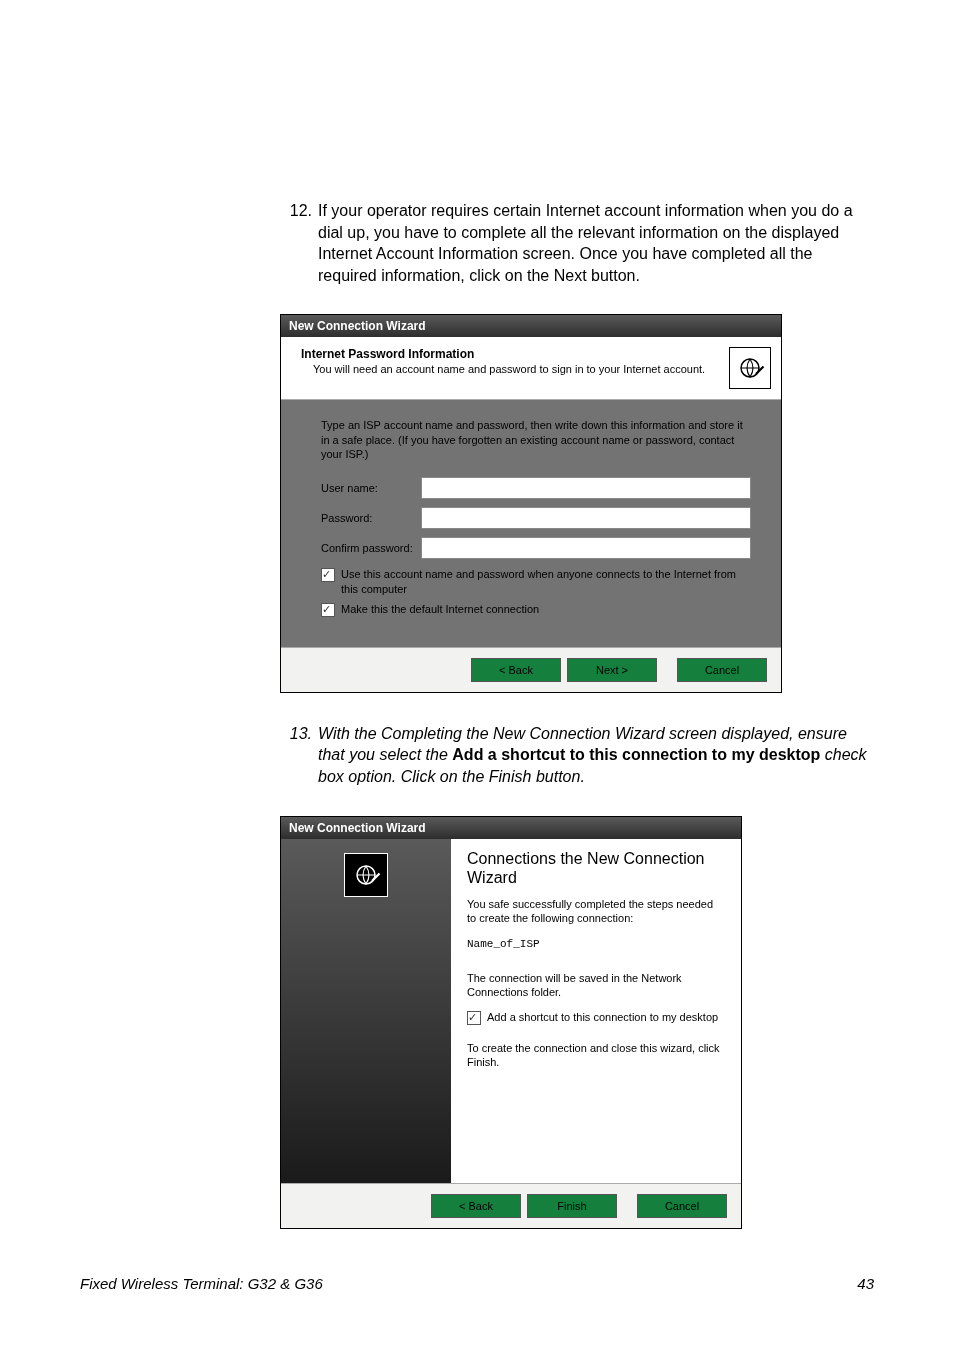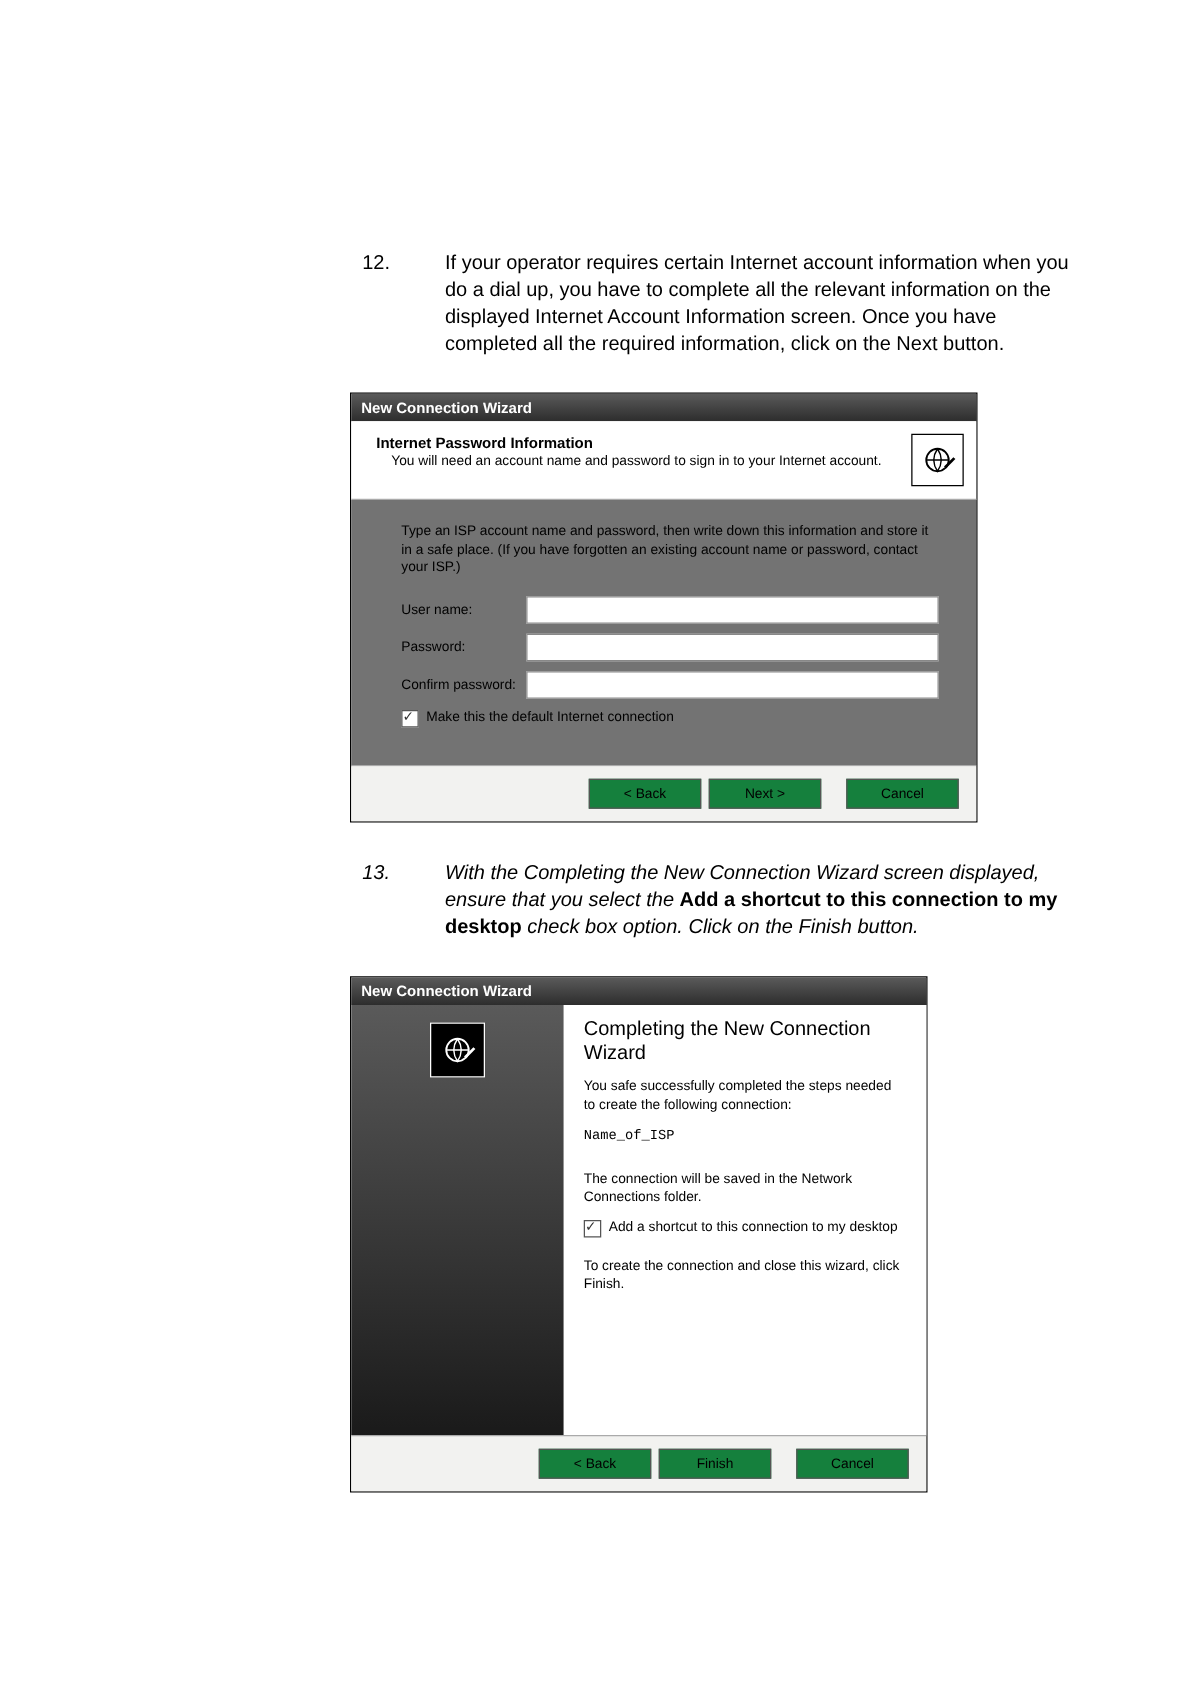--- a/index.html
+++ b/index.html
@@ -17,21 +17,20 @@
     position: relative;
   }
   .step-block {
     margin-bottom: 28px;
   }
   .step-row {
     display: flex;
     align-items: flex-start;
     font-size: 16px;
     line-height: 1.35;
-    gap: 38px;
   }
   .step-num {
     min-width: 32px;
     text-align: right;
     padding-right: 6px;
   }
   .step-text {
     flex: 1;
   }
   .step-row.italic .step-num,
@@ -193,20 +192,24 @@
         <label><span>Password:</span></label>
         <div class="textbox"></div>
       </div>
       <div class="form-row">
         <label><span>Confirm password:</span></label>
         <div class="textbox"></div>
       </div>
 
       <div class="check-row">
         <span class="chk"></span>
+        <span>Use this account  name and password when anyone connects to the Internet from this computer</span>
+      </div>
+      <div class="check-row">
+        <span class="chk"></span>
         <span>Make this the default Internet connection</span>
       </div>
     </div>
 
     <div class="wiz-footer">
       <div class="btn">
           <span>&lt; Back</span>
         </div>
       <div class="btn">
           <span>Next &gt;</span>
@@ -233,21 +236,21 @@
       <div class="wiz2-side">
         <div class="icon">
           <svg class="globe" viewBox="0 0 40 40">
             <circle cx="20" cy="20" r="12" fill="none" stroke="#fff" stroke-width="2"></circle>
             <path d="M8 20 H32 M20 8 Q28 20 20 32 Q12 20 20 8" fill="none" stroke="#fff" stroke-width="1.5"></path>
             <path d="M28 28 L38 18" stroke="#fff" stroke-width="3"></path>
           </svg>
         </div>
       </div>
       <div class="wiz2-main">
-        <div class="big"><span>Completing the New Connection Wizard</span></div>
+        <div class="big"><span>Connections the New Connection Wizard</span></div>
         <div class="para"><span>You safe successfully completed the steps needed to create the following connection:</span></div>
         <div class="para">
           <span class="isp-name">Name_of_ISP</span>
         </div>
         <div class="para" style="margin-top:20px"><span>The connection will be saved in the Network Connections folder.</span></div>
         <div class="check-row">
           <span class="chk"></span>
           <span>Add a shortcut to this connection to my desktop</span>
         </div>
         <div class="para" style="margin-top:16px"><span>To create the connection and close this wizard, click Finish.</span></div>
@@ -260,14 +263,18 @@
         </div>
       <div class="btn">
           <span>Finish</span>
         </div>
       <div class="btn gap">
           <span>Cancel</span>
         </div>
     </div>
   </div>
 
+  <div class="footer-line">
+    <span><span>Fixed Wireless Terminal: G32 &amp; G36</span></span>
+    <span class="pagenum"><span>43</span></span>
+  </div>
 
 </div>
 
 </body></html>

